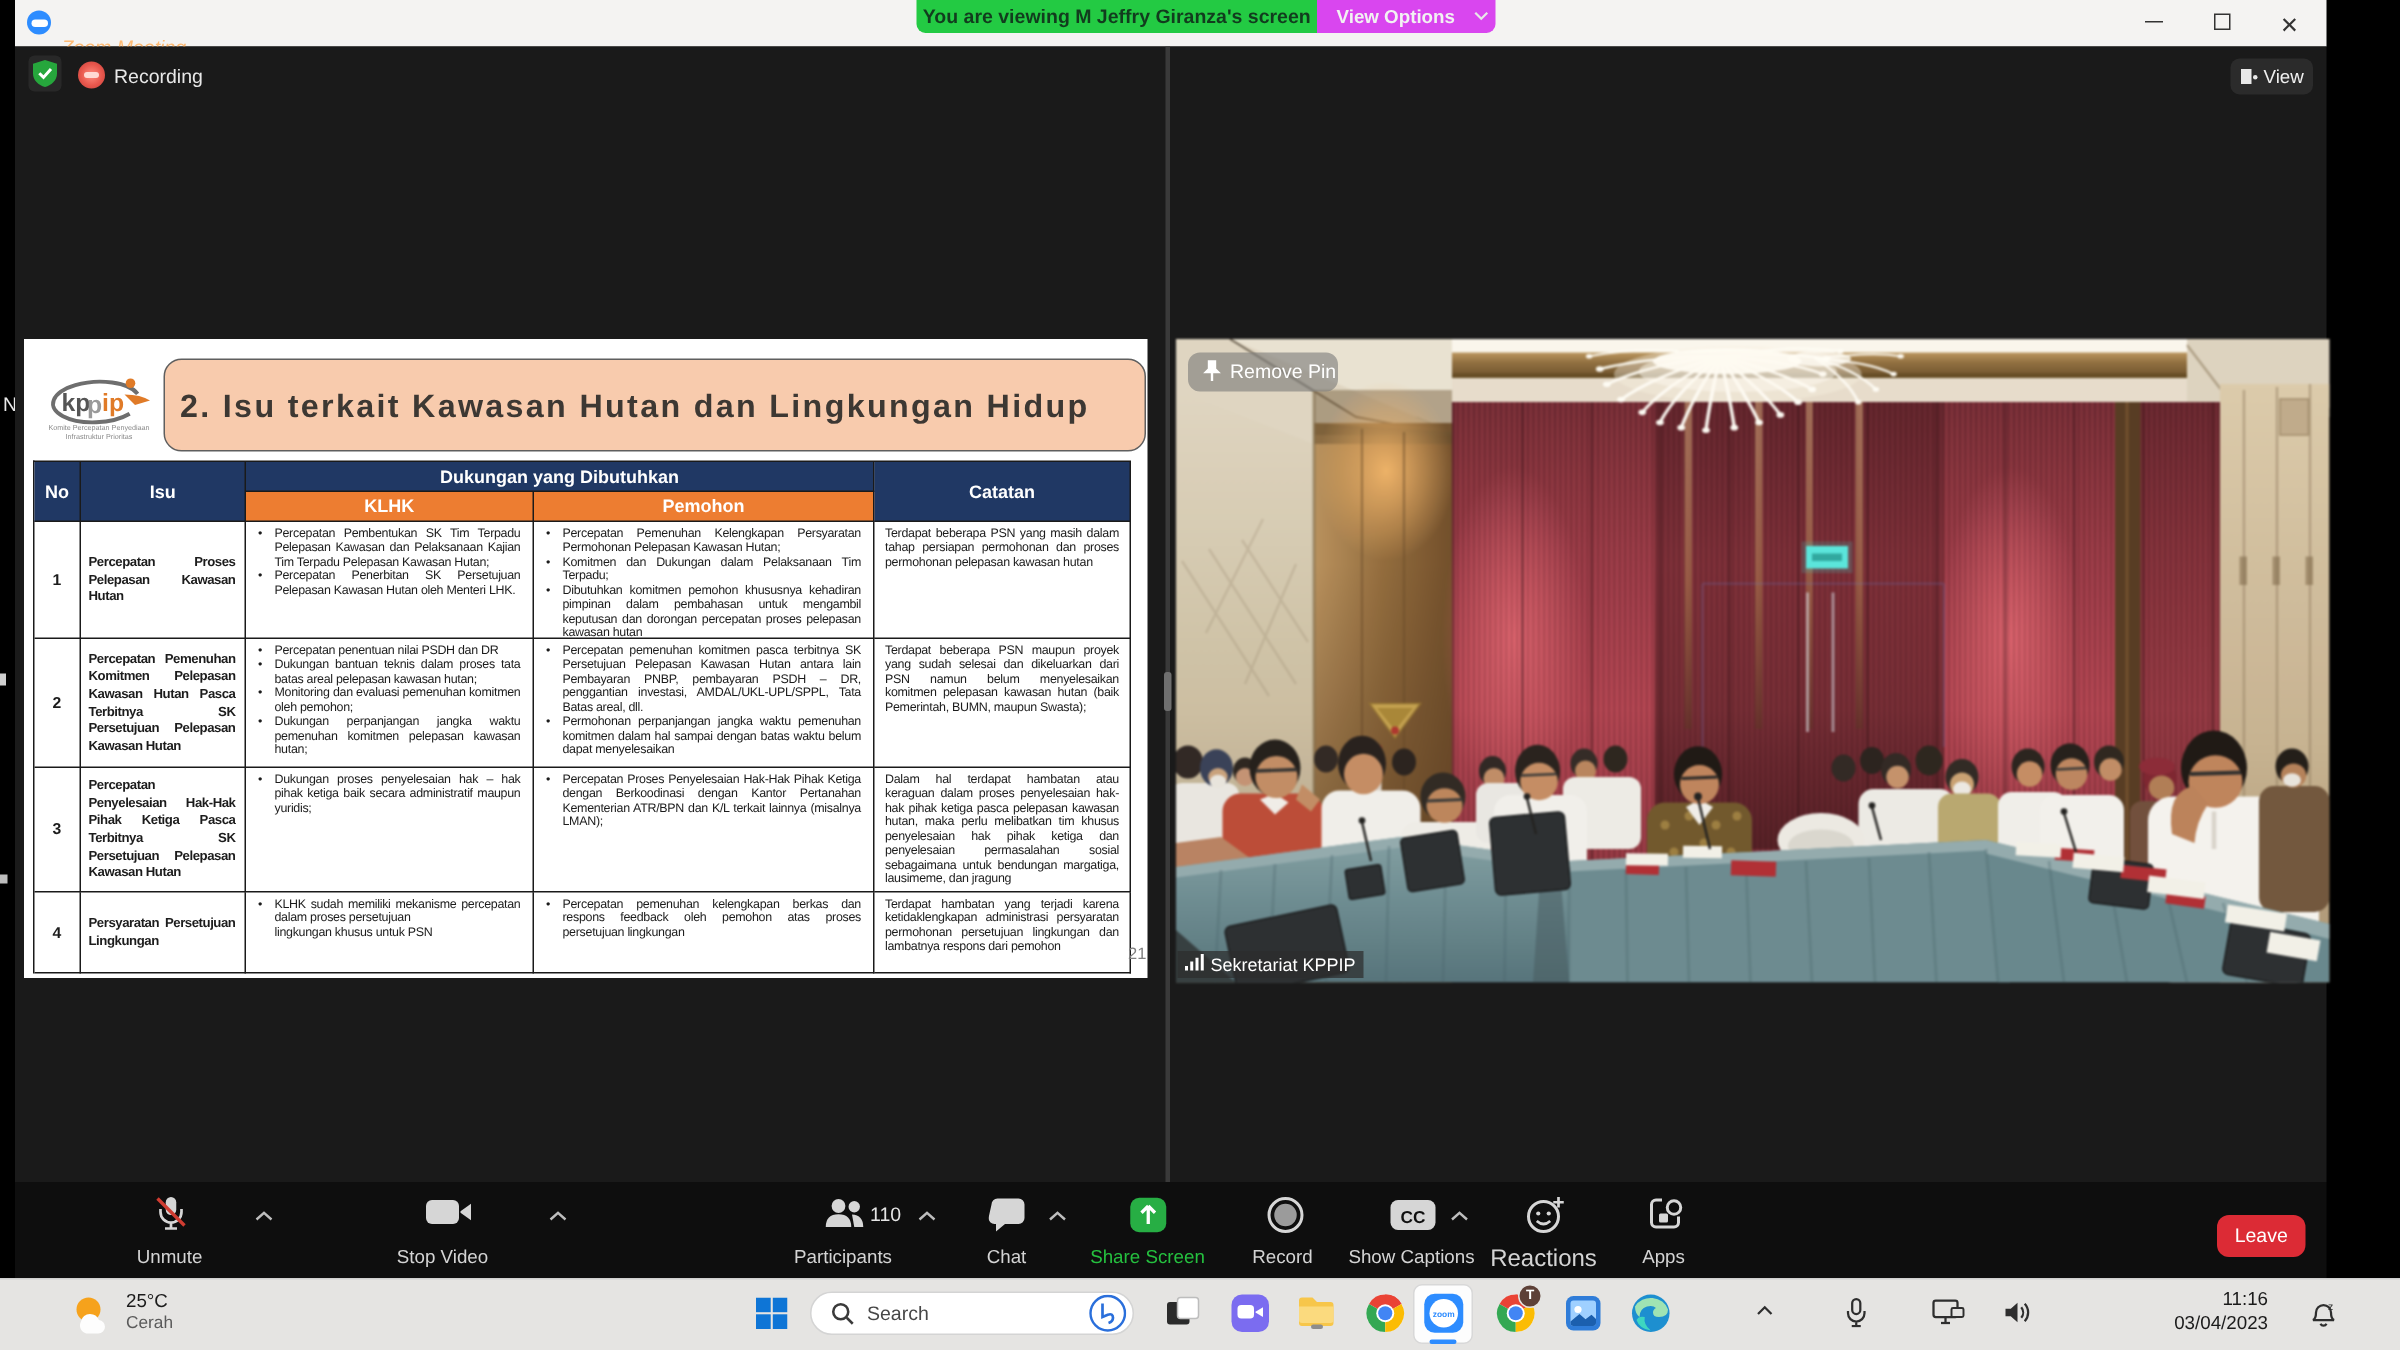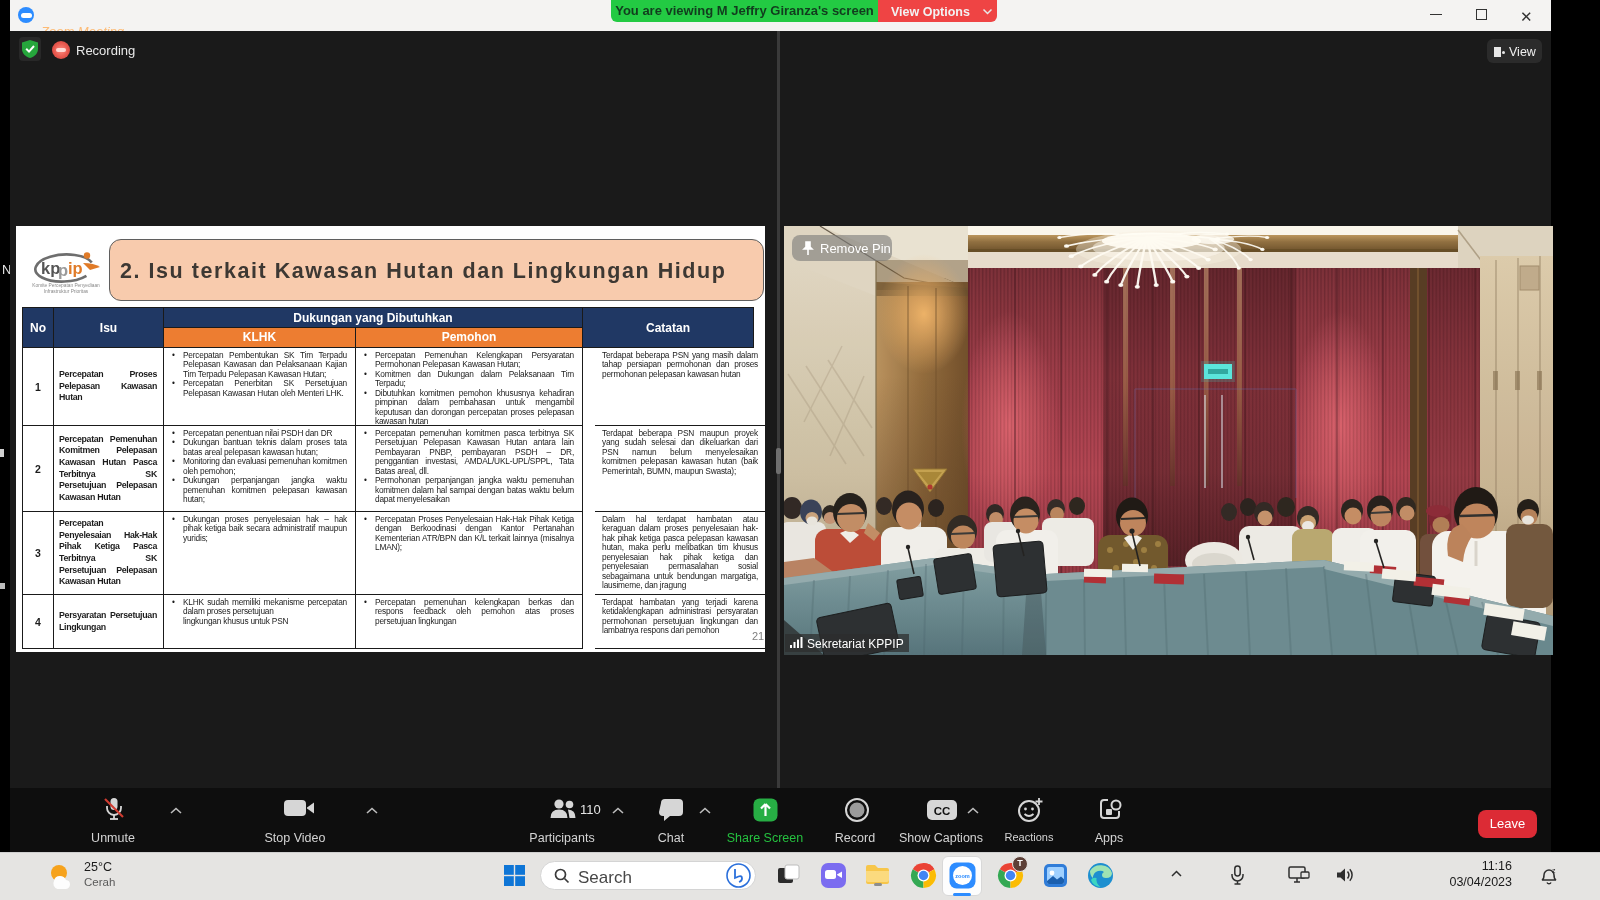--- a/index.html
+++ b/index.html
@@ -7,40 +7,40 @@
     font-family:"Liberation Sans", sans-serif; }
   .abs { position:absolute; }
   .cell { position:absolute; border-right:1px solid #1a1a1a; border-bottom:1px solid #1a1a1a; overflow:hidden; }
   .hd { background:#203864; color:#fff; font-weight:bold; font-size:12px; text-align:center; }
   .hd2 { background:#ed7d31; color:#fff; font-weight:bold; font-size:12px; text-align:center; }
   .bt { font-size:8.3px; letter-spacing:-0.2px; color:#1c1c1c; line-height:9.5px; text-align:justify; padding:2.5px 8px 2px 5px; }
   .bt div { position:relative; padding-left:14px; }
   .bt div:before { content:"\2022"; position:absolute; left:3px; }
   .no { font-size:10.5px; font-weight:bold; color:#1c1c1c; text-align:center; display:flex; align-items:center; justify-content:center; }
   .isu { font-size:8.8px; font-weight:bold; letter-spacing:-0.3px; color:#1c1c1c; line-height:1.32; text-align:justify; padding:0 6px 0 5px; display:flex; flex-direction:column; justify-content:center; }
-  .cat { font-size:8.3px; letter-spacing:-0.2px; color:#1c1c1c; line-height:9.5px; text-align:justify; padding:2.5px 7px 2px 7px;margin-left:12px; }
+  .cat { font-size:8.3px; letter-spacing:-0.2px; color:#1c1c1c; line-height:9.5px; text-align:justify; padding:2.5px 7px 2px 7px; }
 </style>
 </head>
 <body>
 
 <div class="abs" style="left:2px;top:262px;font-size:13px;color:#e8e8e8;">N</div>
 <div class="abs" style="left:0px;top:449px;width:4px;height:8px;background:#cfcfcf;"></div>
 <div class="abs" style="left:0px;top:583px;width:5px;height:6px;background:#bdbdbd;"></div>
 
 <div class="abs" style="left:10px;top:0;width:1541px;height:31px;background:#f4f3f2;"></div>
 <div class="abs" style="left:18px;top:7px;width:16px;height:16px;border-radius:50%;background:#2d8cff;"></div>
 <div class="abs" style="left:20.5px;top:12.5px;width:11px;height:5px;border-radius:2.5px;background:#fff;"></div>
 <div class="abs" style="left:41px;top:24px;font-size:13px;color:#fdba74;font-style:italic;">Zoom Meeting</div>
 
 <div class="abs" style="left:1430px;top:14px;width:12px;height:1.4px;background:#333;"></div>
 <div class="abs" style="left:1476px;top:9px;width:11px;height:11px;border:1.4px solid #333;"></div>
 <div class="abs" style="left:1520px;top:8px;font-size:15px;color:#333;">✕</div>
 
 <div class="abs" style="left:611px;top:0;width:267px;height:22px;background:#23ca43;border-radius:0 0 0 6px;text-align:center;line-height:22px;font-size:13px;font-weight:bold;color:#123c1e;">You are viewing M Jeffry Giranza's screen</div>
-<div class="abs" style="left:878px;top:0;width:119px;height:22px;background:#ef4444;border-radius:0 0 6px 0;line-height:22px;">
+<div class="abs" style="left:878px;top:0;width:119px;height:22px;background:#d946ef;border-radius:0 0 6px 0;line-height:22px;">
   <span style="margin-left:13px;font-size:12.5px;font-weight:bold;color:#f2f2f2;">View Options</span>
   <svg style="margin-left:8px;vertical-align:1px;" width="11" height="7" viewBox="0 0 11 7">
       <path d="M1.5 1.5 L5.5 5.5 L9.5 1.5" stroke="#e8e8e8" stroke-width="1.5" fill="none"></path>
     </svg>
 </div>
 
 <div class="abs" style="left:10px;top:31px;width:1541px;height:757px;background:#1a1a1a;"></div>
 
 <div class="abs" style="left:19px;top:37px;width:22px;height:24px;background:#282828;border-radius:4px;"></div>
 <svg class="abs" style="left:22px;top:40px;" width="16" height="18" viewBox="0 0 16 18">
@@ -594,21 +594,21 @@
     </svg>
   <div class="abs" style="left:891px;top:831px;width:100px;text-align:center;font-size:12.5px;color:#d4d4d4;">Show Captions</div>
 
   <svg class="abs" style="left:1017px;top:796px;" width="28" height="28" viewBox="0 0 28 28">
     <circle cx="12" cy="15" r="10" fill="none" stroke="#d6d6d6" stroke-width="2"></circle>
     <circle cx="8.5" cy="13" r="1.4" fill="#d6d6d6"></circle>
     <circle cx="15.5" cy="13" r="1.4" fill="#d6d6d6"></circle>
     <path d="M7.5 18 q4.5 4 9 0" stroke="#d6d6d6" stroke-width="1.8" fill="none"></path>
     <path d="M22 2 v7 M18.5 5.5 h7" stroke="#d6d6d6" stroke-width="1.8"></path>
   </svg>
-  <div class="abs" style="left:979px;top:831px;width:100px;text-align:center;font-size:11px;color:#d4d4d4;">Reactions</div>
+  <div class="abs" style="left:979px;top:831px;width:100px;text-align:center;font-size:16px;color:#d4d4d4;">Reactions</div>
 
   <svg class="abs" style="left:1098px;top:797px;" width="26" height="26" viewBox="0 0 26 26">
     <path d="M10 3 H6 a3 3 0 0 0 -3 3 v12 a3 3 0 0 0 3 3 h12 a3 3 0 0 0 3 -3 v-4" stroke="#d6d6d6" stroke-width="2" fill="none"></path>
     <circle cx="18" cy="8" r="4.5" fill="none" stroke="#d6d6d6" stroke-width="2"></circle>
     <rect x="8" y="12" width="6" height="6" rx="1" fill="#d6d6d6"></rect>
   </svg>
   <div class="abs" style="left:1059px;top:831px;width:100px;text-align:center;font-size:12.5px;color:#d4d4d4;">Apps</div>
 
   <div class="abs" style="left:1478px;top:810px;width:59px;height:28px;background:#dc2b35;border-radius:8px;text-align:center;line-height:28px;font-size:13px;font-weight:normal;color:#fff;">Leave</div>
 </div>
@@ -628,21 +628,21 @@
     <rect x="11.2" y="0" width="9.8" height="9.8" fill="#0e75d6"></rect>
     <rect x="0" y="11.2" width="9.8" height="9.8" fill="#0e75d6"></rect>
     <rect x="11.2" y="11.2" width="9.8" height="9.8" fill="#0e75d6"></rect>
   </svg>
 
   <div class="abs" style="left:540px;top:861px;width:216px;height:29px;background:#fff;border:1px solid #d4d4d4;border-radius:15px;"></div>
   <svg class="abs" style="left:554px;top:868px;" width="16" height="16" viewBox="0 0 16 16">
     <circle cx="6.5" cy="6.5" r="5" fill="none" stroke="#3a3a3a" stroke-width="1.7"></circle>
     <line x1="10.5" y1="10.5" x2="14.5" y2="14.5" stroke="#3a3a3a" stroke-width="1.7"></line>
   </svg>
-  <div class="abs" style="left:578px;top:868px;font-size:17px;color:#474747;">Search</div>
+  <div class="abs" style="left:578px;top:868px;font-size:13px;color:#474747;">Search</div>
   <svg class="abs" style="left:726px;top:863px;" width="25" height="25" viewBox="0 0 25 25">
     <circle cx="12.5" cy="12.5" r="11.5" fill="#fff" stroke="#2a6fdb" stroke-width="1.6"></circle>
     <path d="M9 6 v9 l3.5 -1.5 q3.5 -1.2 3.5 2 q0 2.5 -3 3.5" stroke="#2a6fdb" stroke-width="1.8" fill="none"></path>
   </svg>
 
   <svg class="abs" style="left:776px;top:862px;" width="26" height="26" viewBox="0 0 26 26">
     <rect x="2" y="6" width="15" height="15" rx="2" fill="#2b2b2b"></rect>
     <rect x="9" y="3" width="14" height="14" rx="2" fill="#fff" stroke="#bdbdbd"></rect>
   </svg>
 

